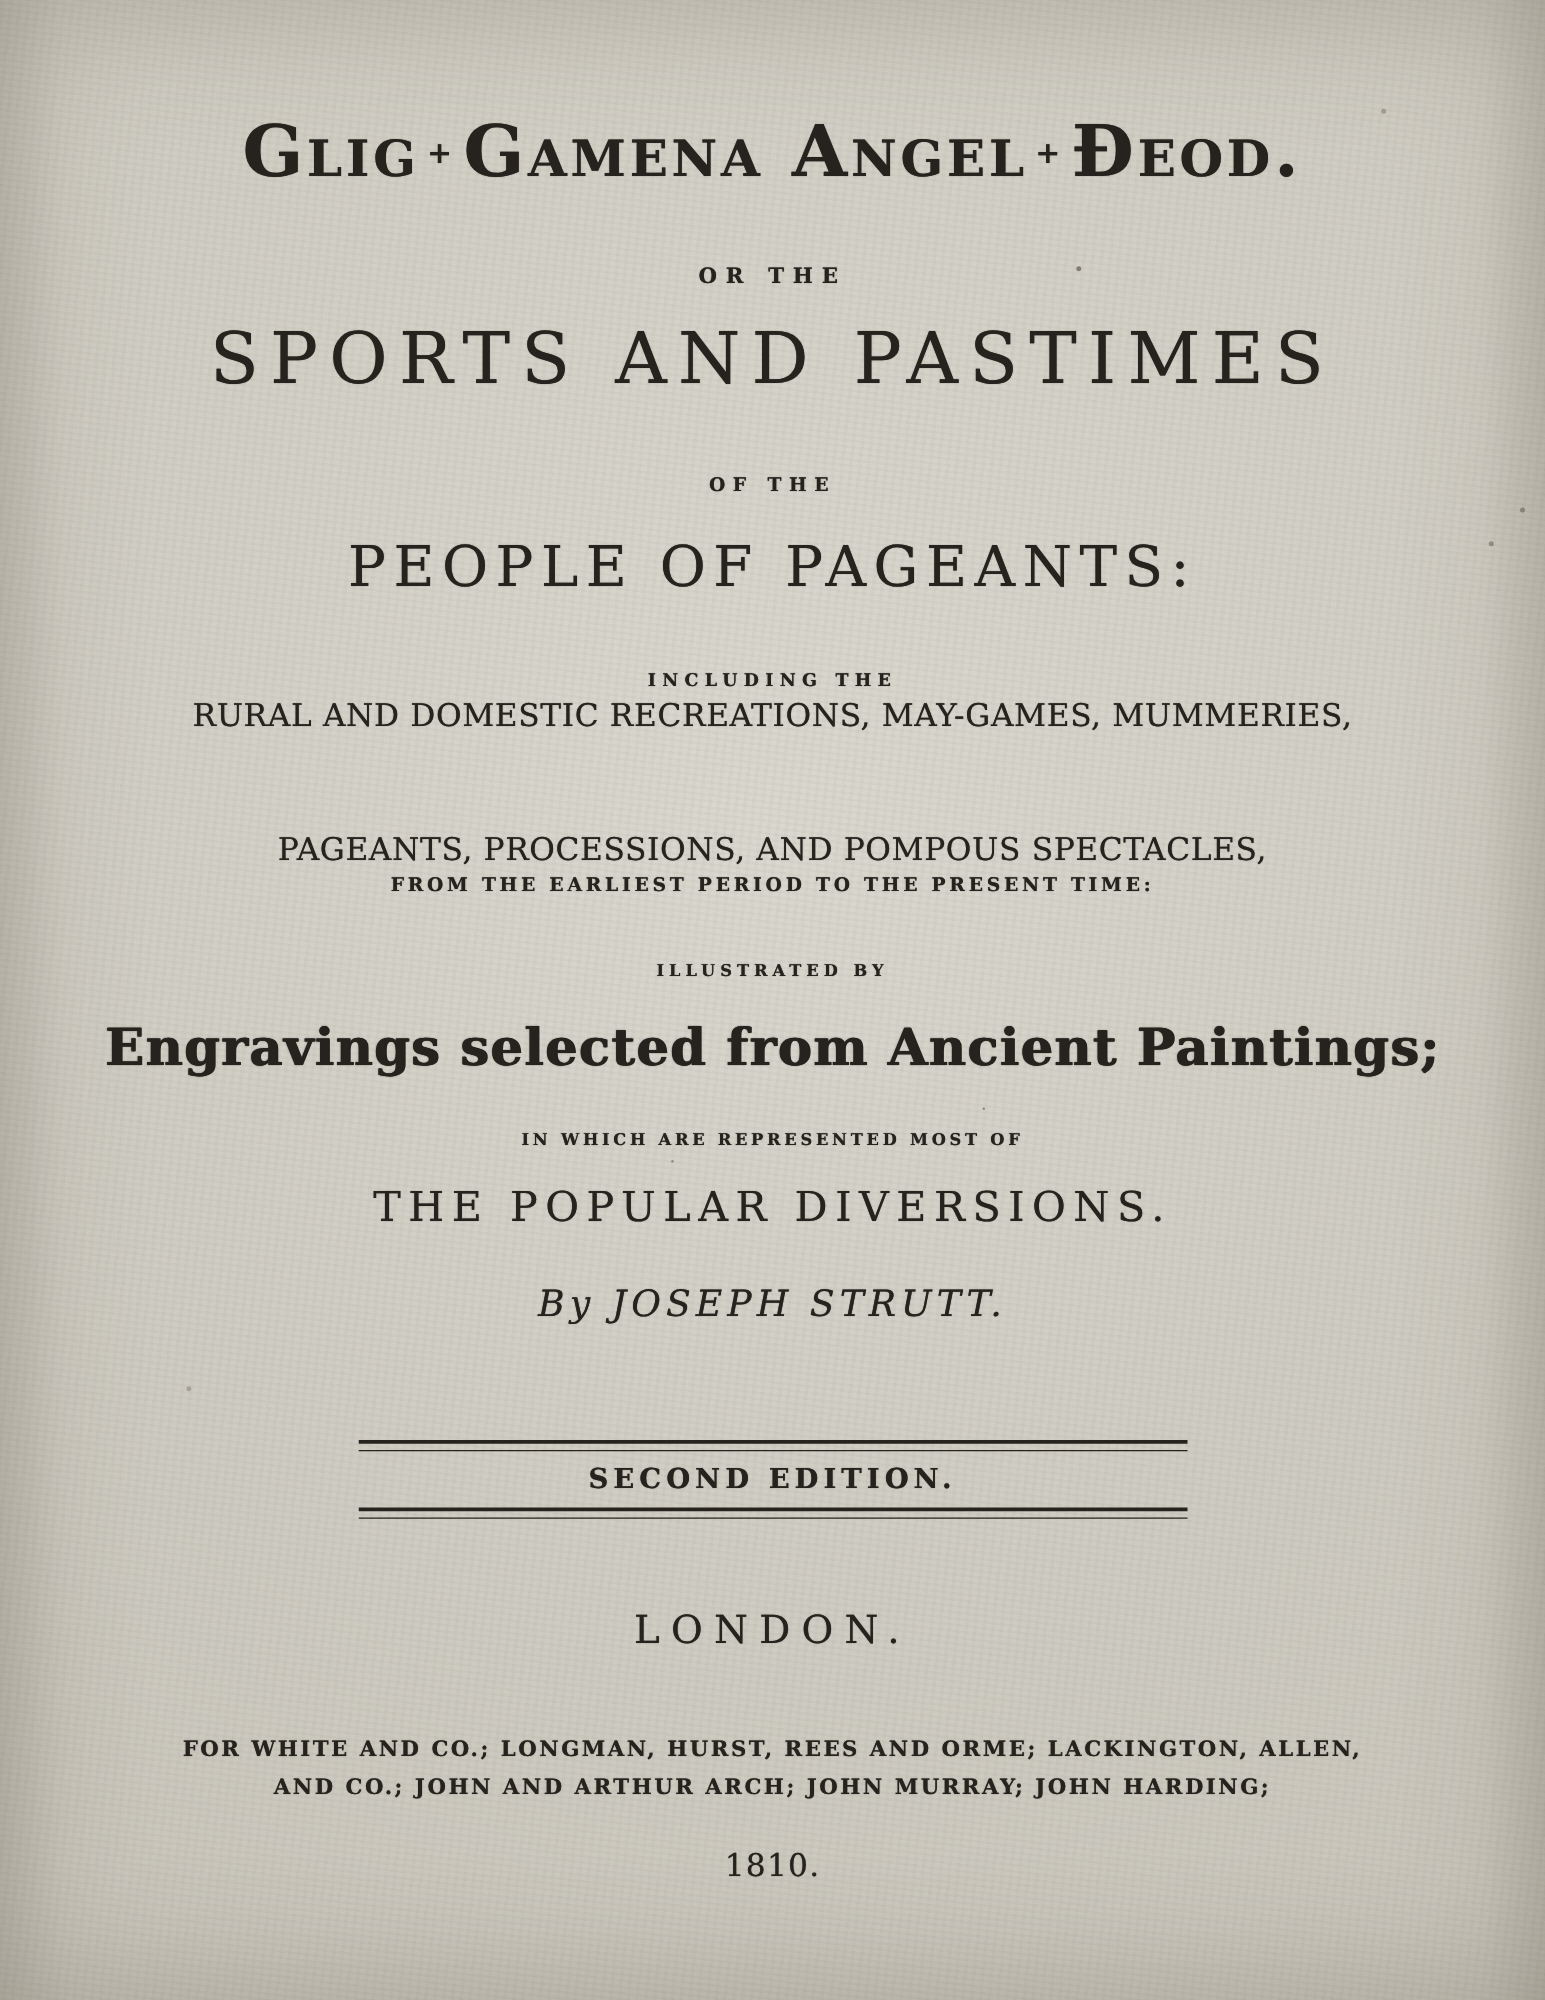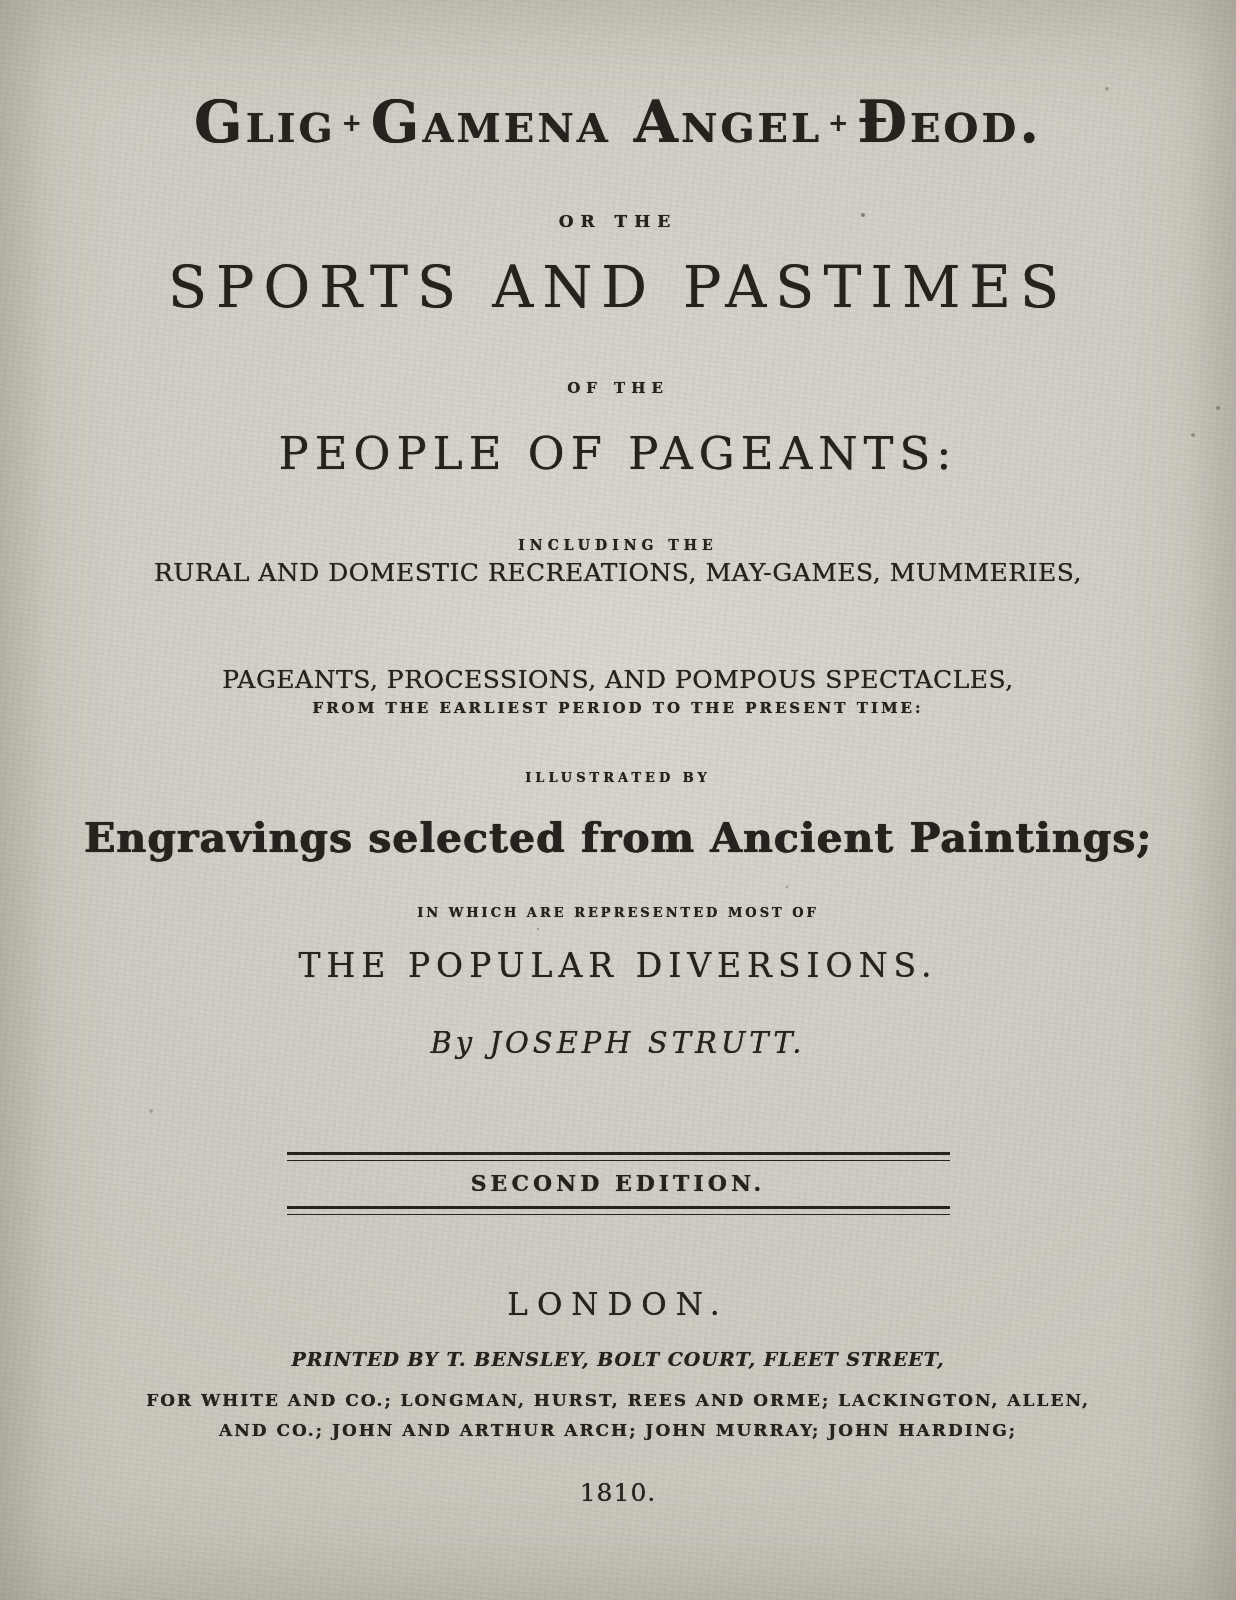--- a/index.html
+++ b/index.html
@@ -104,21 +104,20 @@
   <div class="line author">By JOSEPH STRUTT.</div>
 
   <div class="rule rule-top"></div>
 
   <div class="line edition">SECOND EDITION.</div>
 
   <div class="rule rule-bottom"></div>
 
   <div class="line london">LONDON.</div>
 
-  <div class="line printer">PRINTED BY T. BENSLEY, BOLT COURT, FLEET STREET,</div>
 
   <div class="line pub1">FOR WHITE AND CO.; LONGMAN, HURST, REES AND ORME; LACKINGTON, ALLEN,</div>
 
   <div class="line pub2">AND CO.; JOHN AND ARTHUR ARCH; JOHN MURRAY; JOHN HARDING;</div>
 
 
   <div class="line year">1810.</div>
 </div>
 
 </body></html>

